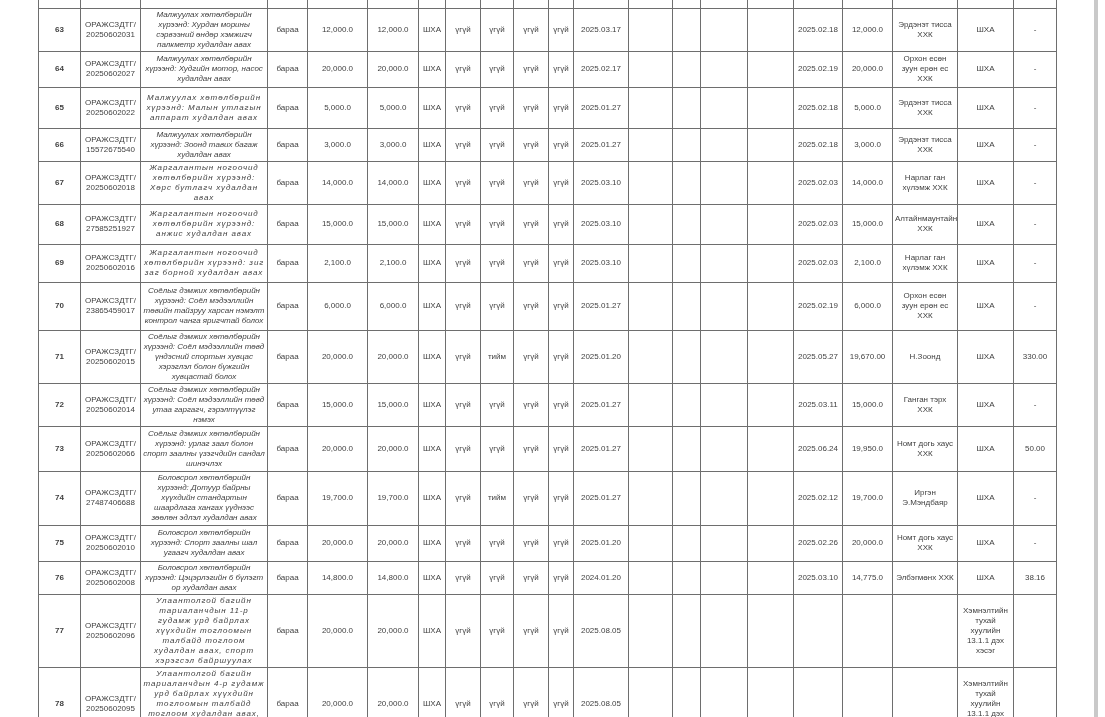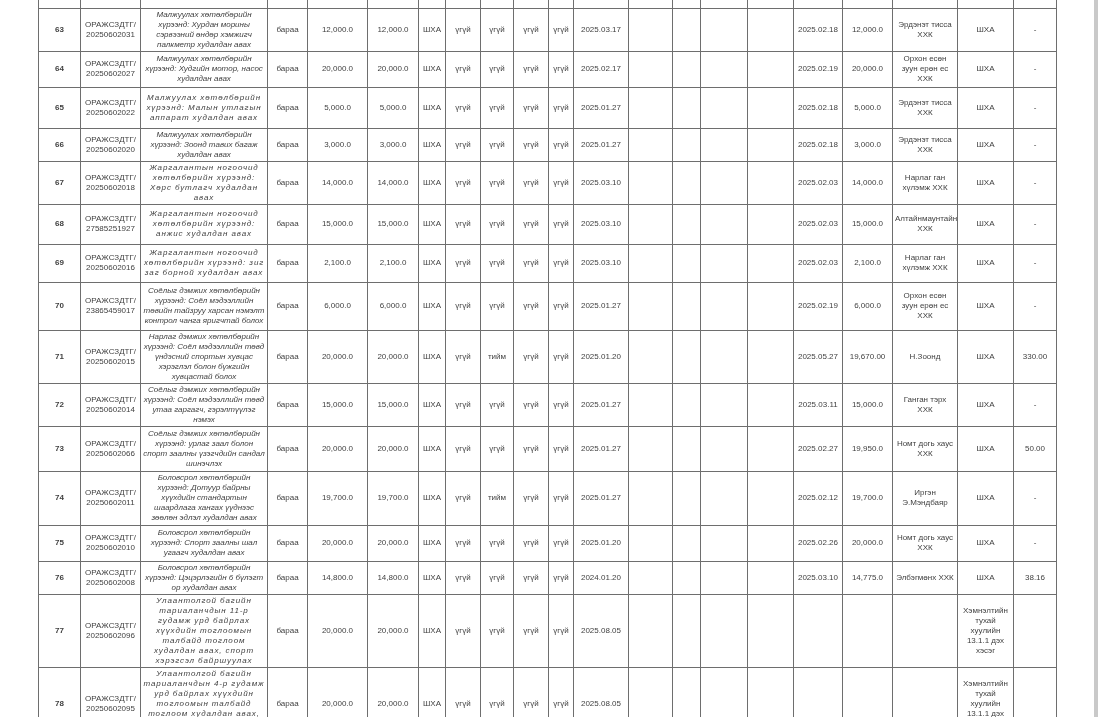--- a/index.html
+++ b/index.html
@@ -166,21 +166,21 @@
     <td></td>
     <td></td>
     <td>2025.02.18</td>
     <td class="num">5,000.0</td>
     <td>Эрдэнэт тисса ХХК</td>
     <td class="c-note">ШХА</td>
     <td class="num">-</td>
   </tr>
         <tr style="height: 31px;">
     <td class="c-no">66</td>
-    <td class="c-code">ОРАЖСЗДТГ/20250602020</td>
+    <td class="c-code">ОРАЖСЗДТГ/15572675540</td>
     <td class="c-desc">Малжуулах хөтөлбөрийн хүрээнд: Зоонд тавих багаж худалдан авах</td>
     <td>бараа</td>
     <td class="num">3,000.0</td>
     <td class="num">3,000.0</td>
     <td>ШХА</td>
     <td>үгүй</td>
     <td>үгүй</td>
     <td>үгүй</td>
     <td>үгүй</td>
     <td>2025.01.27</td>
@@ -282,21 +282,21 @@
     <td></td>
     <td>2025.02.19</td>
     <td class="num">6,000.0</td>
     <td>Орхон есөн зуун ерөн ес ХХК</td>
     <td class="c-note">ШХА</td>
     <td class="num">-</td>
   </tr>
         <tr style="height: 51px;">
     <td class="c-no">71</td>
     <td class="c-code">ОРАЖСЗДТГ/20250602015</td>
-    <td class="c-desc">Нарлаг дэмжих хөтөлбөрийн хүрээнд: Соёл мэдээллийн төвд үндэсний спортын хувцас хэрэглэл болон бүжгийн хувцастай болох</td>
+    <td class="c-desc">Соёлыг дэмжих хөтөлбөрийн хүрээнд: Соёл мэдээллийн төвд үндэсний спортын хувцас хэрэглэл болон бүжгийн хувцастай болох</td>
     <td>бараа</td>
     <td class="num">20,000.0</td>
     <td class="num">20,000.0</td>
     <td>ШХА</td>
     <td>үгүй</td>
     <td>тийм</td>
     <td>үгүй</td>
     <td>үгүй</td>
     <td>2025.01.20</td>
     <td></td>
@@ -342,29 +342,29 @@
     <td>ШХА</td>
     <td>үгүй</td>
     <td>үгүй</td>
     <td>үгүй</td>
     <td>үгүй</td>
     <td>2025.01.27</td>
     <td></td>
     <td></td>
     <td></td>
     <td></td>
-    <td>2025.02.27</td>
+    <td>2025.06.24</td>
     <td class="num">19,950.0</td>
     <td>Номт догь хаус ХХК</td>
     <td class="c-note">ШХА</td>
     <td class="num">50.00</td>
   </tr>
         <tr style="height: 54px;">
     <td class="c-no">74</td>
-    <td class="c-code">ОРАЖСЗДТГ/20250602011</td>
+    <td class="c-code">ОРАЖСЗДТГ/27487406688</td>
     <td class="c-desc">Боловсрол хөтөлбөрийн хүрээнд: Дотуур байрны хүүхдийн стандартын шаардлага хангах үүднээс зөөлөн эдлэл худалдан авах</td>
     <td>бараа</td>
     <td class="num">19,700.0</td>
     <td class="num">19,700.0</td>
     <td>ШХА</td>
     <td>үгүй</td>
     <td>тийм</td>
     <td>үгүй</td>
     <td>үгүй</td>
     <td>2025.01.27</td>

